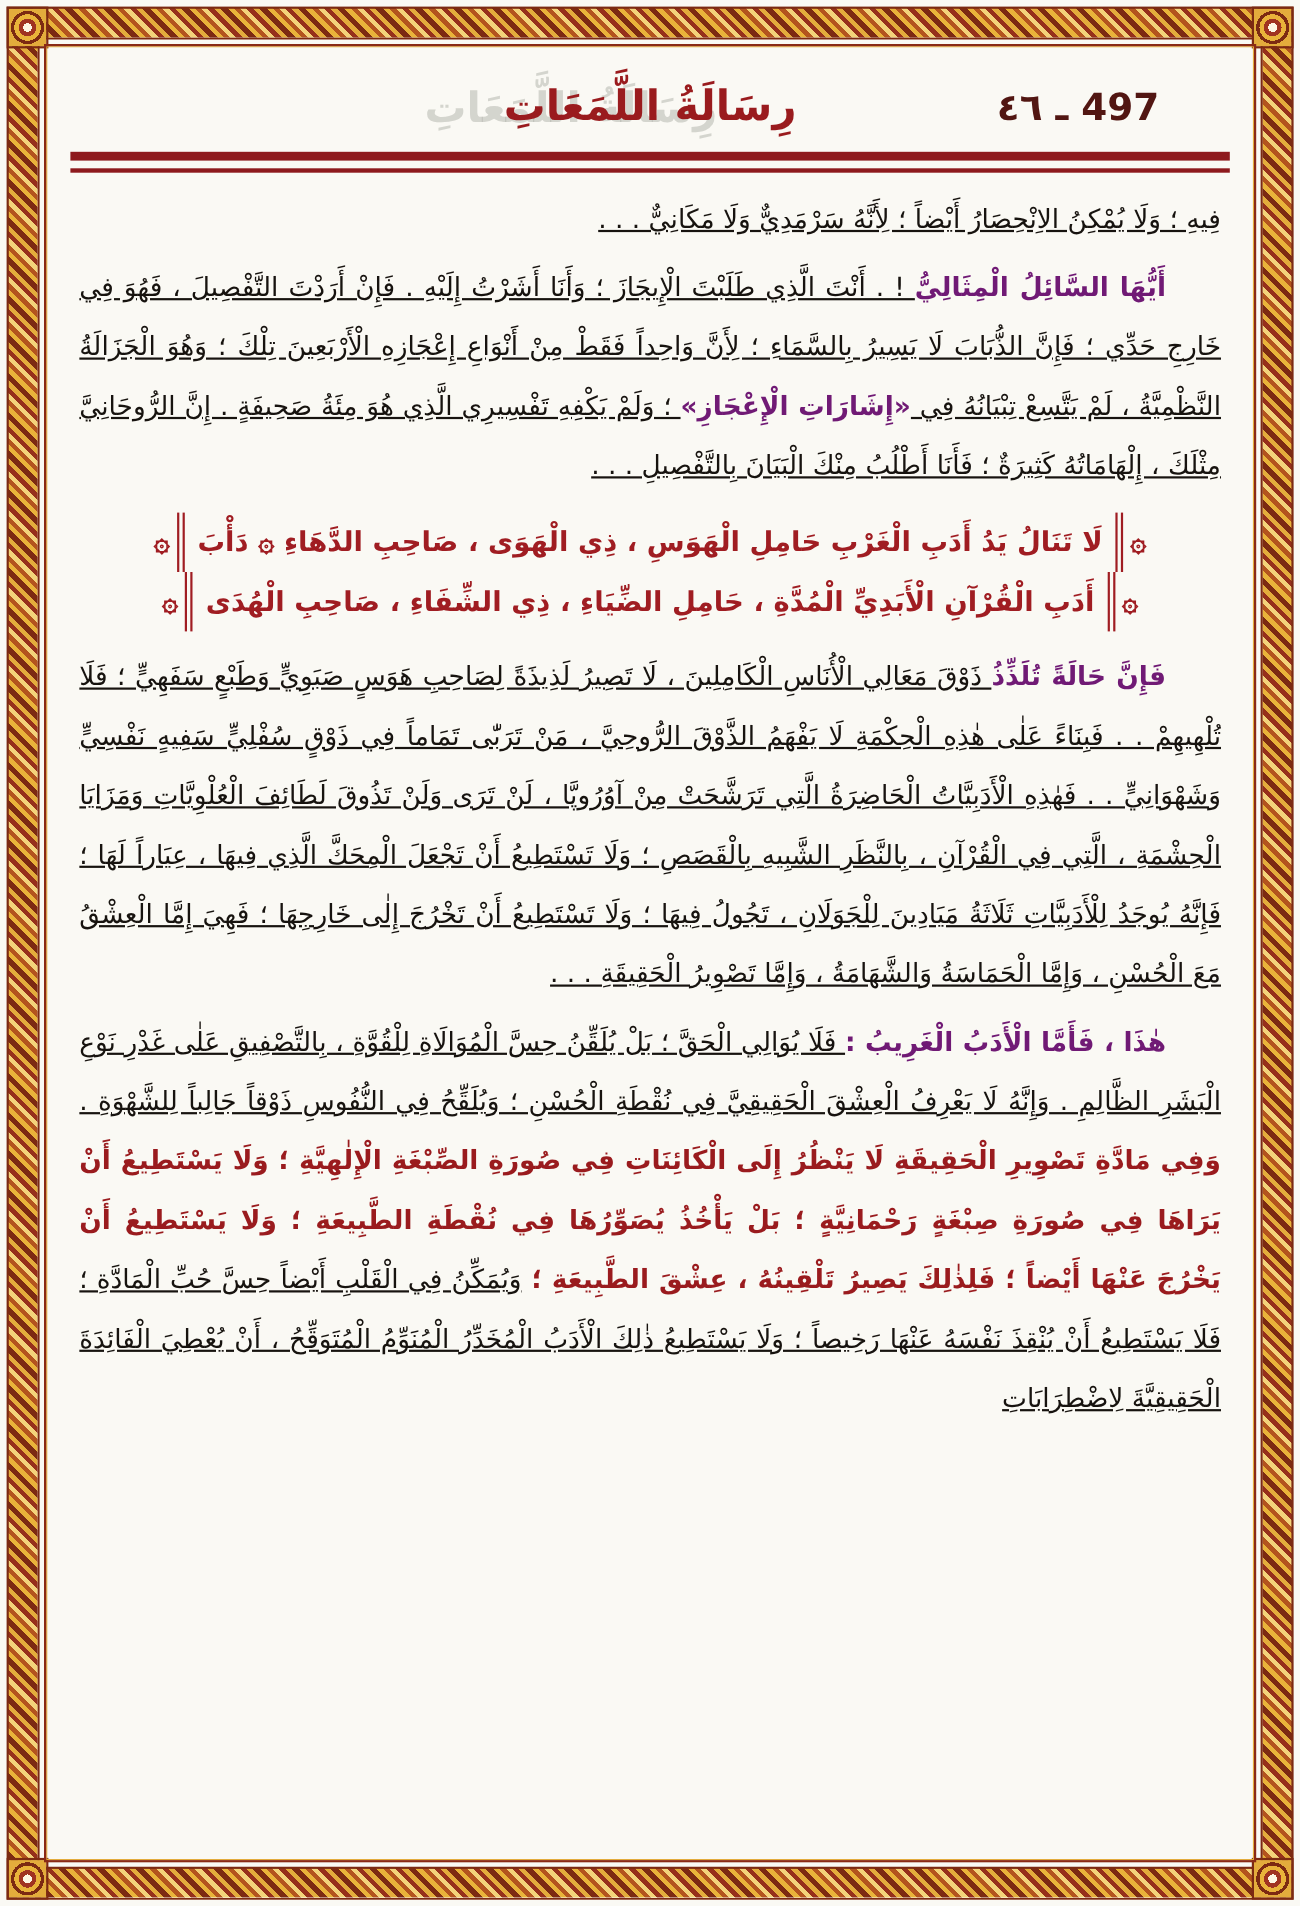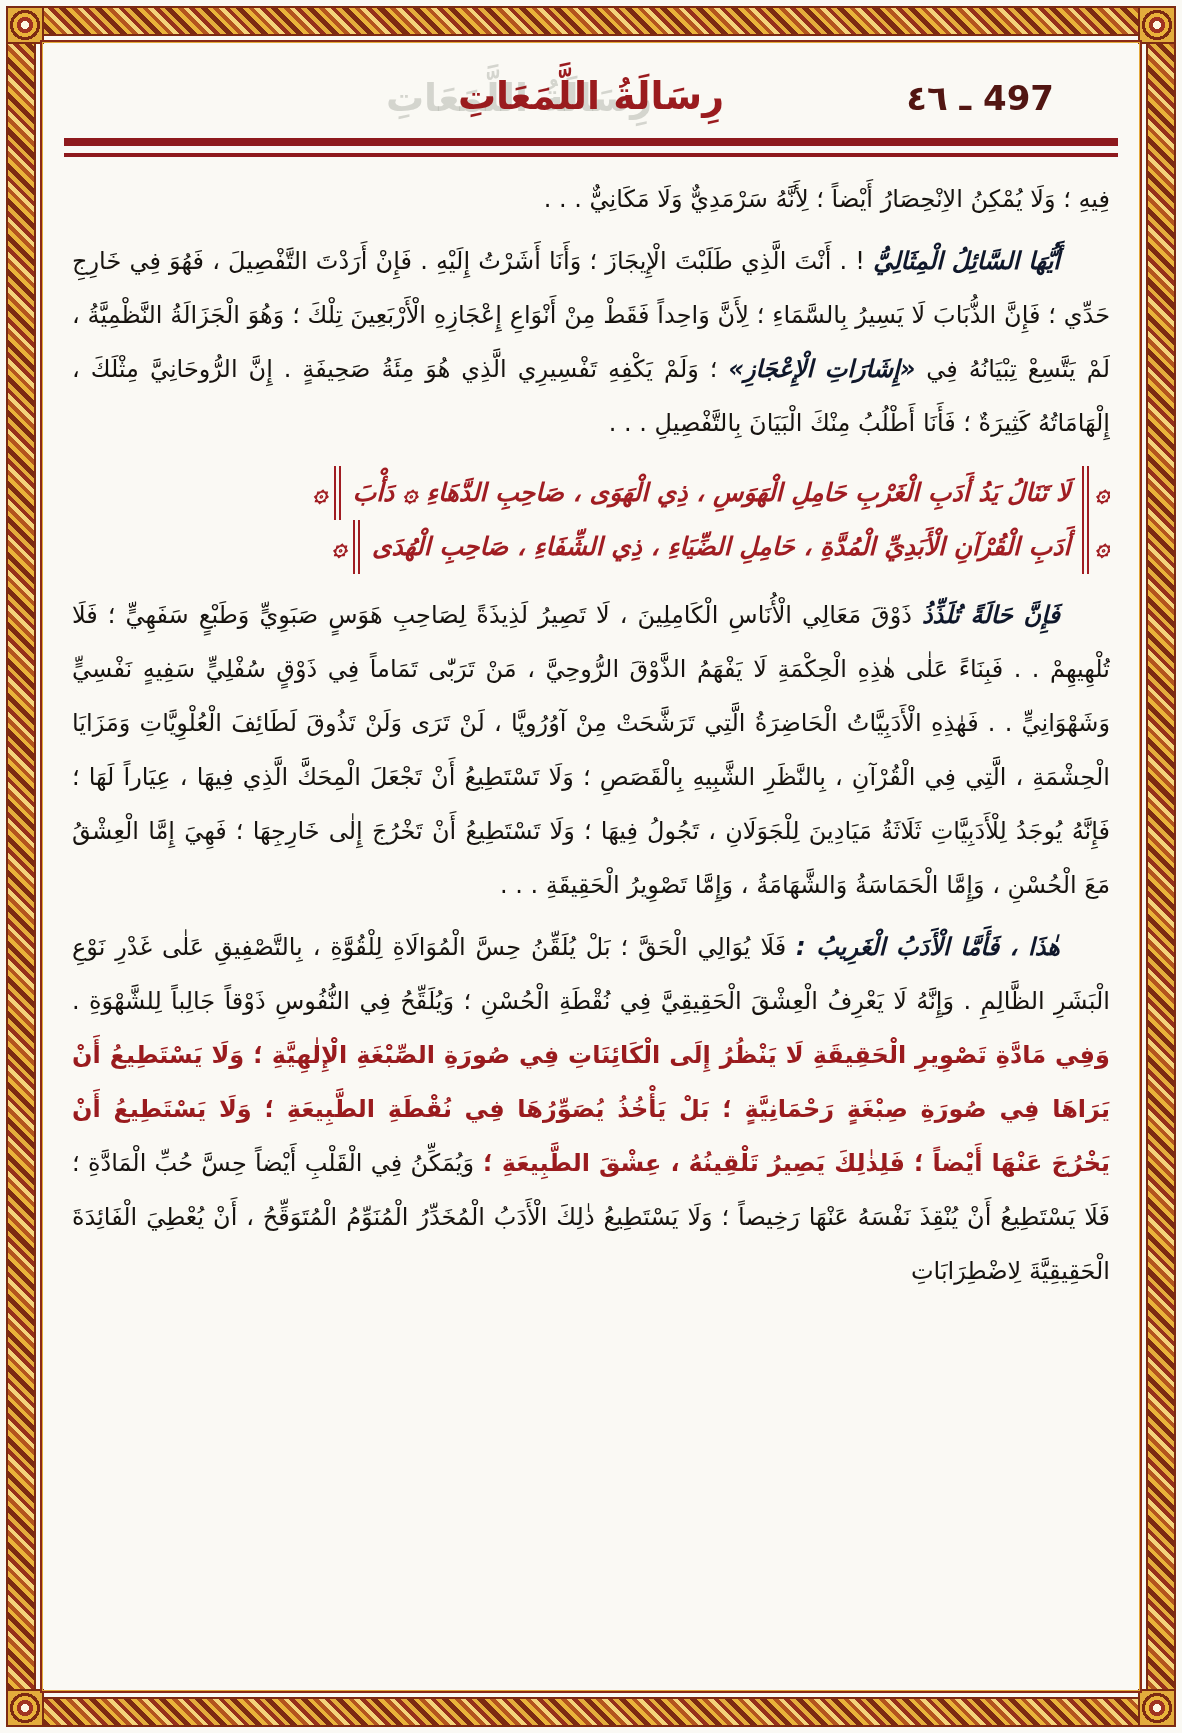--- a/index.html
+++ b/index.html
@@ -57,25 +57,25 @@
 
   
   .body {
     position:absolute; top:172px; right:72px; left:72px; bottom:48px;
     direction:rtl; text-align:justify;
     font-size:24px; line-height:2.25; color:#17130f;
     overflow:hidden;
   }
   .body p { margin:0 0 8px 0; }
   .body p.indent { text-indent:50px; }
-  .run-black { color:#17130f; }
-  .run-red   { color:#0f172a; font-weight:bold;font-style:italic; }
+  .run-black { color:#17130f;text-decoration:underline; }
+  .run-red   { color:#701a75; font-weight:bold; }
   .run-redbold { color:#9a1b1e; font-weight:bold; }
 
-  .poem { margin:16px 0 14px 0; text-align:right;font-style:italic; }
+  .poem { margin:16px 0 14px 0; text-align:center; }
   .poem-line {
     color:#a01d22; font-weight:bold; font-size:25px; line-height:2.15;
     white-space:nowrap;
   }
   .orn { color:#a01d22; font-weight:bold; display:inline-block; }
   .orn-start { border-left:7px double #a01d22; padding-left:6px; margin-left:12px; }
   .orn-end   { border-right:7px double #a01d22; padding-right:6px; margin-right:12px; }
 </style>
 </head>
 <body>

